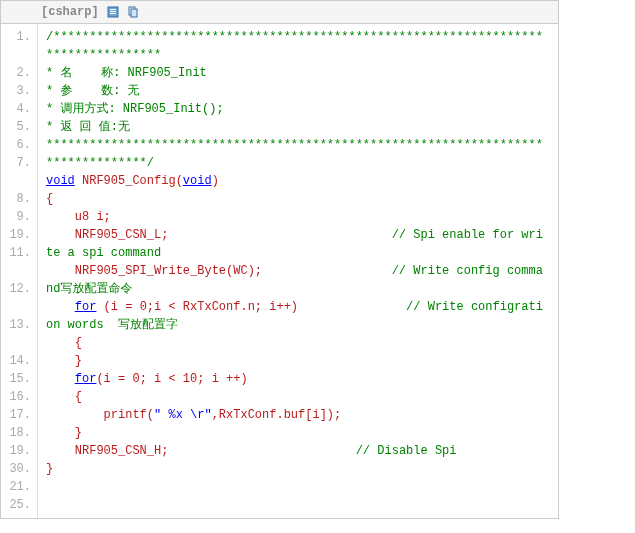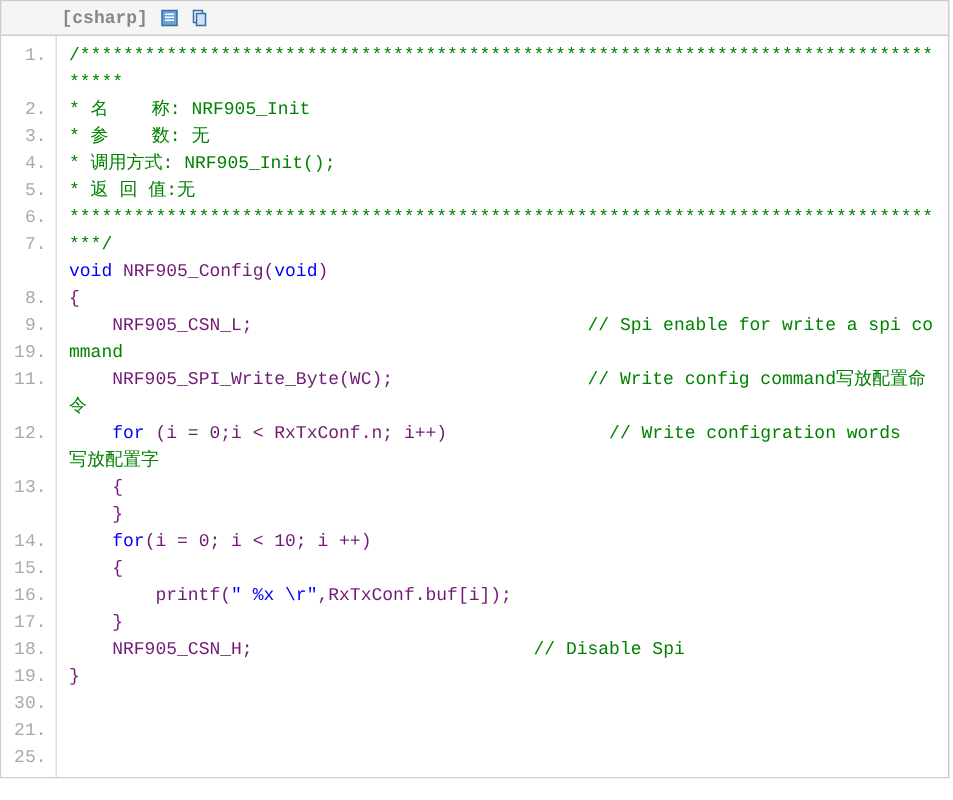--- a/index.html
+++ b/index.html
@@ -4,21 +4,21 @@
 <style>
   body {
     margin: 0;
     padding: 0;
     font-family: Consolas, "Courier New", monospace;
     font-size: 12px;
     background: #fff;
   }
   .code-block {
     border: 1px solid #ccc;
-    width: 633px;
+    width: 559px;
     box-sizing: border-box;
   }
   .header {
     background: #f5f5f5;
     border-bottom: 1px solid #ccc;
     padding: 4px 8px 4px 40px;
     display: flex;
     align-items: center;
     gap: 8px;
     color: #888;
@@ -55,23 +55,23 @@
     overflow: hidden;
     color: #333;
   }
   .line {
     line-height: 18px;
     min-height: 18px;
     white-space: pre-wrap;
     word-break: break-all;
   }
   .c-comment { color: #008200; }
-  .c-keyword { color: #0000ff; }
+  .c-keyword { color: #0000ff; text-decoration: underline; }
   .c-string  { color: #0000ff; }
-  .c-plain   { color: #701a75; }
+  .c-plain   { color: #b91c1c; }
 </style>
 </head>
 <body>
 
 <div class="code-block">
 
   <div class="header">
     <span class="lang">[csharp]</span>
     <span class="icon">
       <svg viewBox="0 0 12 12">
@@ -117,20 +117,21 @@
 
     <div class="code">
       <div class="line"><span class="c-comment">/************************************************************************************</span></div>
       <div class="line"><span class="c-comment">* 名    称: NRF905_Init</span></div>
       <div class="line"><span class="c-comment">* 参    数: 无</span></div>
       <div class="line"><span class="c-comment">* 调用方式: NRF905_Init();</span></div>
       <div class="line"><span class="c-comment">* 返 回 值:无</span></div>
       <div class="line"><span class="c-comment">***********************************************************************************/</span></div>
       <div class="line"><span class="c-keyword">void</span><span class="c-plain"> NRF905_Config(</span><span class="c-keyword">void</span><span class="c-plain">)  </span></div>
       <div class="line"><span class="c-plain">{  </span></div>
+      <div class="line"><span class="c-plain">    u8 i;  </span></div>
       <div class="line"><span class="c-plain">    NRF905_CSN_L;                               </span><span class="c-comment">// Spi enable for write a spi command  </span></div>
       <div class="line"><span class="c-plain">    NRF905_SPI_Write_Byte(WC);                  </span><span class="c-comment">// Write config command写放配置命令  </span></div>
       <div class="line"><span class="c-plain">    </span><span class="c-keyword">for</span><span class="c-plain"> (i = 0;i &lt; RxTxConf.n; i++)               </span><span class="c-comment">// Write configration words  写放配置字  </span></div>
       <div class="line"><span class="c-plain">    {  </span></div>
       <div class="line"><span class="c-plain">    }  </span></div>
       <div class="line"><span class="c-plain">    </span><span class="c-keyword">for</span><span class="c-plain">(i = 0; i &lt; 10; i ++)  </span></div>
       <div class="line"><span class="c-plain">    {  </span></div>
       <div class="line"><span class="c-plain">        printf(</span><span class="c-string">" %x \r"</span><span class="c-plain">,RxTxConf.buf[i]);  </span></div>
       <div class="line"><span class="c-plain">    }  </span></div>
       <div class="line"><span class="c-plain">    NRF905_CSN_H;                          </span><span class="c-comment">// Disable Spi  </span></div>

